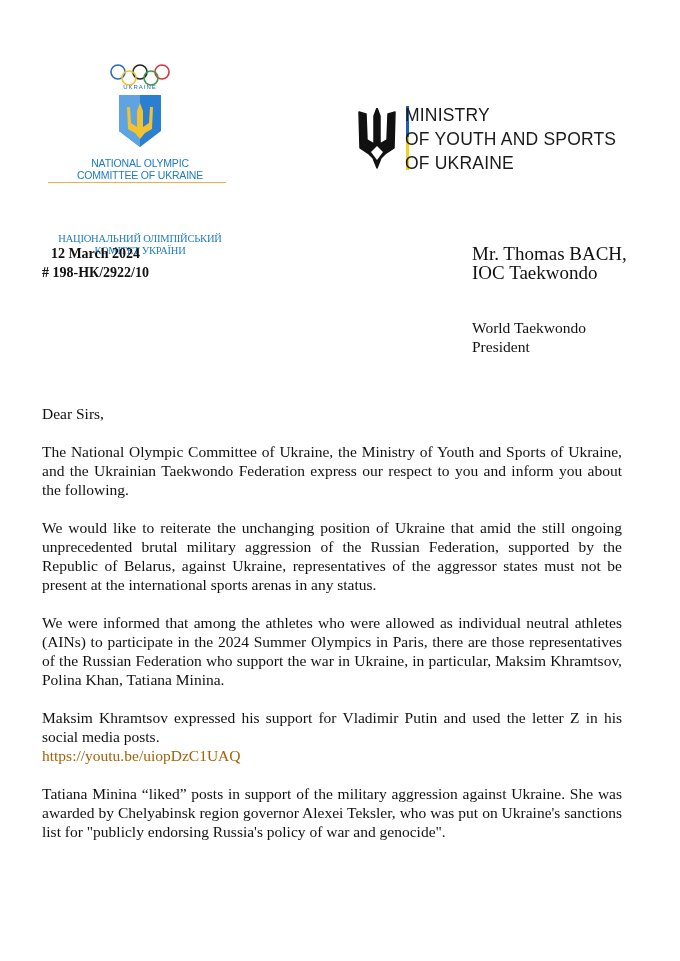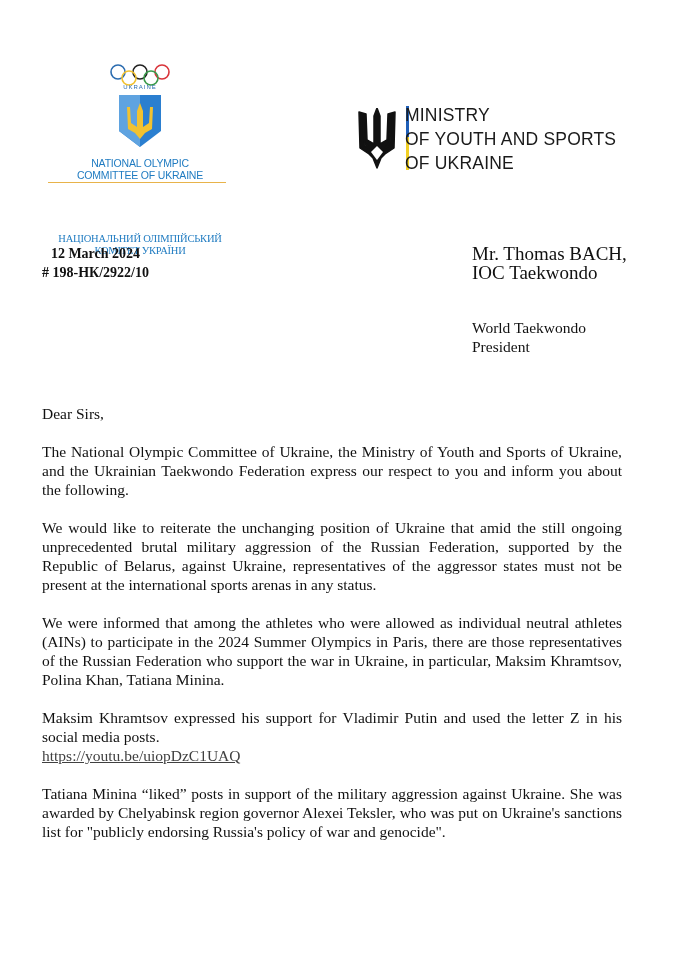--- a/index.html
+++ b/index.html
@@ -24,21 +24,21 @@
   
   #date-block { left:42px; top:244px; font-weight:bold; font-size:14px; line-height:19px;text-align:center; }
 
   
   #recip1 { left:472px; top:244px; font-size:19px; line-height:19px; }
   #recip2 { left:472px; top:318px; font-size:15.5px; line-height:19px; }
 
   #body { left:42px; top:404px; width:596px; font-size:15.5px; line-height:19px; }
   #body p { margin:0 16px 19px 0; text-align:justify; }
   #body p.last { text-align:left; }
-  a.link { color:#404040; text-decoration:underline; }
+  a.link { color:#a16207; }
   .line { display:block; }
 </style>
 </head>
 <body>
 
 <div id="noc" class="abs">
   <svg id="rings" viewBox="0 0 64 22">
     <circle cx="10" cy="8" r="7" fill="none" stroke="#2b6cb0" stroke-width="1.6"></circle>
     <circle cx="32" cy="8" r="7" fill="none" stroke="#222" stroke-width="1.6"></circle>
     <circle cx="54" cy="8" r="7" fill="none" stroke="#d9343a" stroke-width="1.6"></circle>

